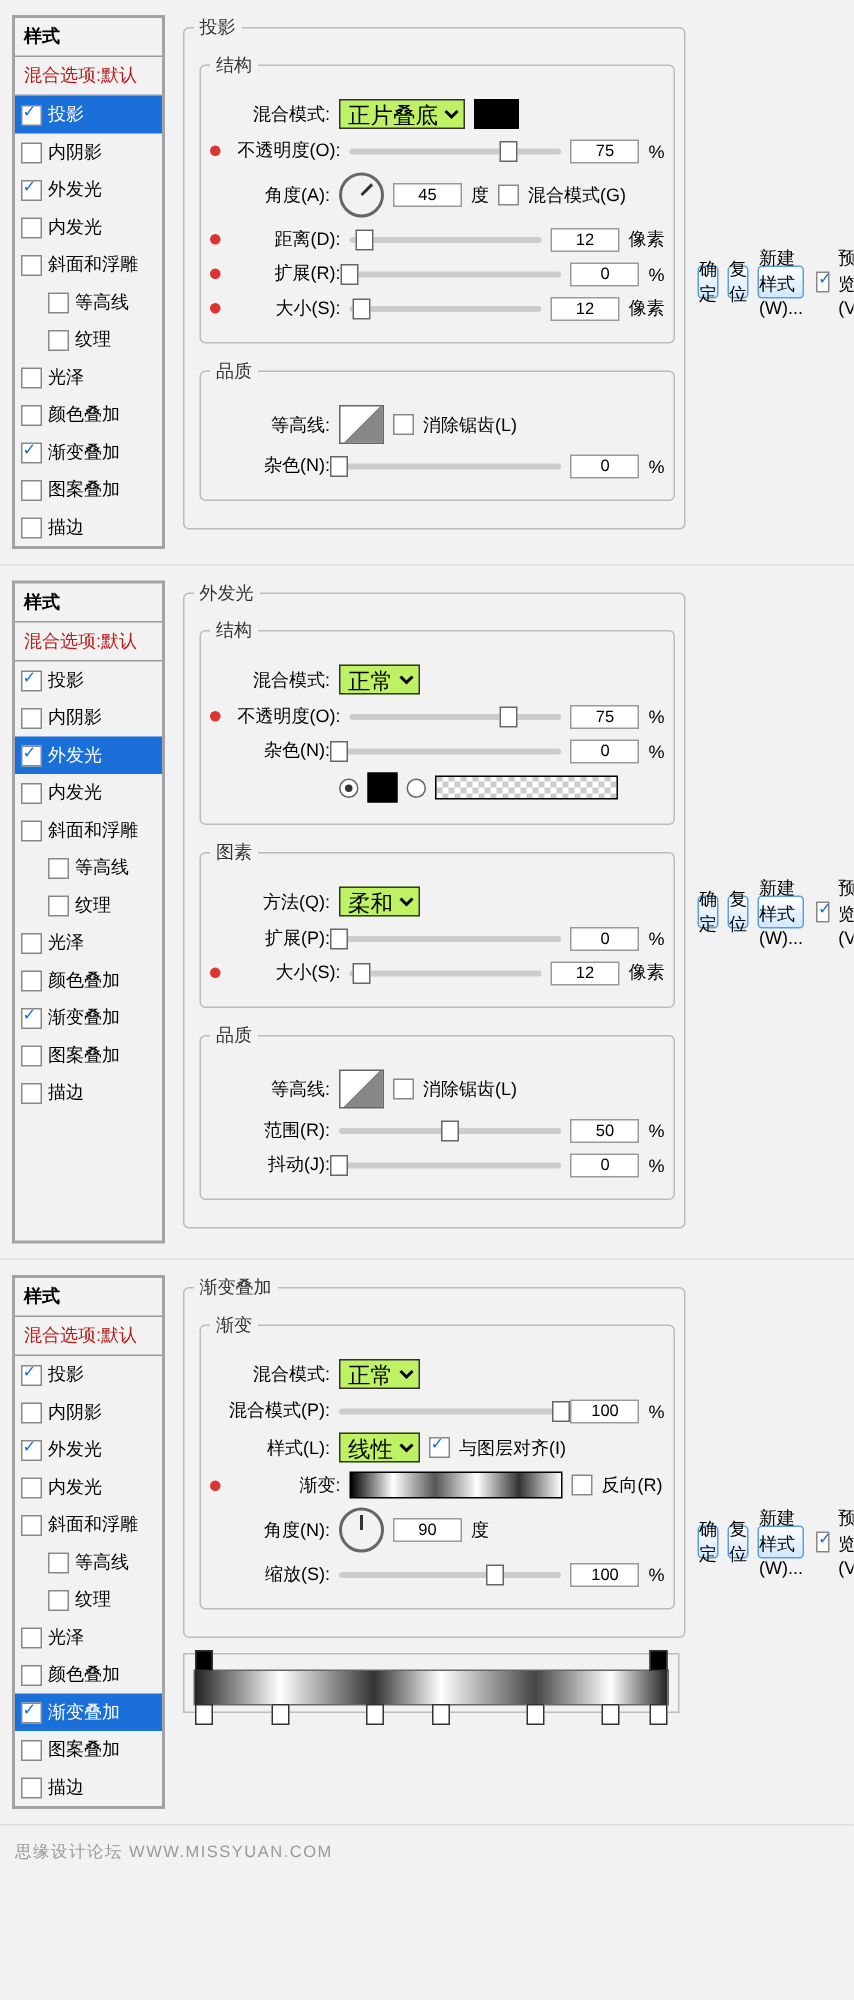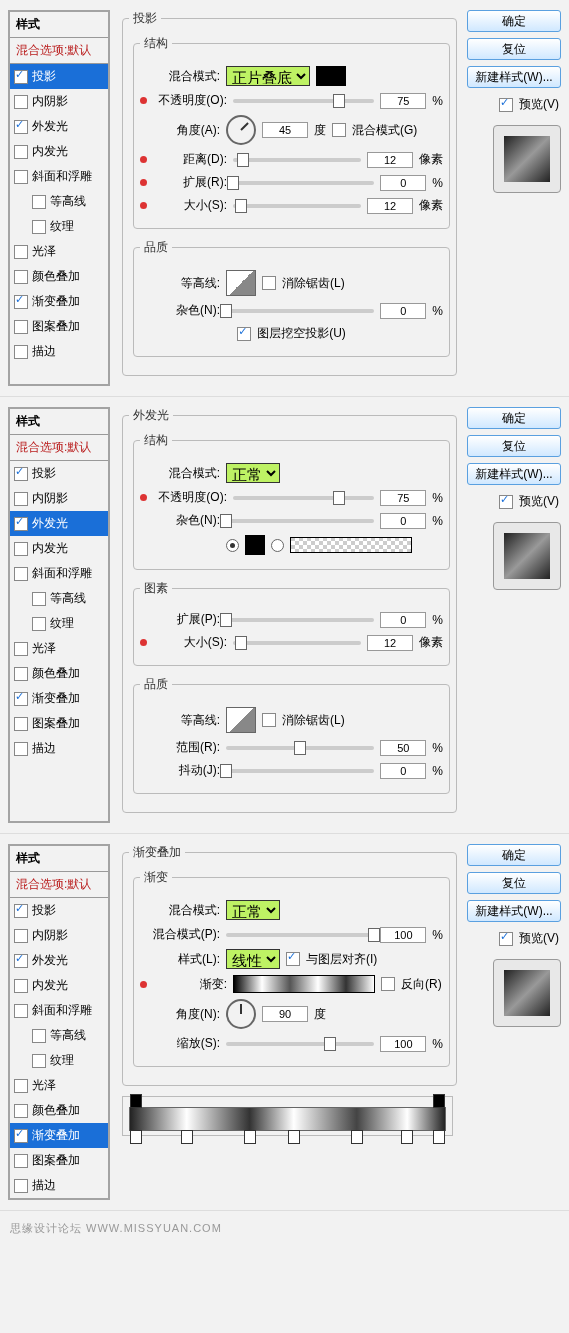--- a/index.html
+++ b/index.html
@@ -19,21 +19,21 @@
 .lbl{width:80px;text-align:right}
 .red-dot{width:7px;height:7px;border-radius:50%;background:#d33;display:inline-block;margin-right:2px}
 .slider{flex:1;height:4px;background:#ccc;position:relative;border-radius:2px;min-width:80px}
 .slider .thumb{width:10px;height:12px;background:#fff;border:1px solid #666;position:absolute;top:-5px;transform:translateX(-50%)}
 input.num{width:42px;border:1px solid #999;padding:1px;text-align:center;font-size:11px}
 select.sel{border:1px solid #333;background:#bef264;font-size:15px;padding:1px;height:20px}
 .color-sw{width:28px;height:18px;border:1px solid #000;background:#000}
 .angle-ctrl{width:26px;height:26px;border:2px solid #666;border-radius:50%;position:relative;display:inline-block}
 .angle-ctrl .needle{width:10px;height:2px;background:#333;position:absolute;top:12px;left:13px;transform-origin:left;transform:rotate(-45deg)}
 .contour{width:28px;height:24px;border:1px solid #666;background:linear-gradient(135deg,#fff 50%,#888 50%)}
-.right{width:96px;display:flex;flex-direction:column;gap:6px;align-items:flex-end}
+.right{width:96px;display:flex;gap:6px;align-items:center}
 .btn{width:92px;height:20px;border:1px solid #5aa0e0;background:linear-gradient(#fff,#d0e8ff);border-radius:3px;font-size:12px;display:flex;align-items:center;justify-content:center;cursor:pointer}
 .preview-box{width:66px;height:66px;border:1px solid #999;border-radius:4px;margin-top:4px;background:#e8e8e8;display:flex;align-items:center;justify-content:center}
 .preview-inner{width:46px;height:46px;background:linear-gradient(135deg,#222,#999,#222)}
 .grad-sw{width:140px;height:16px;border:1px solid #000;background:linear-gradient(90deg,#000,#fff 20%,#555 40%,#fff 60%,#333 80%,#fff)}
 .grad-sw-mini{width:120px;height:14px;border:1px solid #000;background:repeating-conic-gradient(#ccc 0 25%,#fff 0 50%) 0/8px 8px}
 .radio{width:11px;height:11px;border:1px solid #666;border-radius:50%;display:inline-block;background:#fff;position:relative}
 .radio.checked:after{content:"";width:5px;height:5px;background:#333;border-radius:50%;position:absolute;top:3px;left:3px}
 .grad-editor{margin:4px;border:1px solid #bbb;padding:10px 6px 4px}
 .grad-bar{height:22px;background:linear-gradient(90deg,#222,#fff 18%,#333 38%,#fff 52%,#444 72%,#fff 88%,#222);border:1px solid #666;position:relative}
 .grad-stop{width:10px;height:12px;background:#fff;border:1px solid #333;position:absolute;bottom:-14px;transform:translateX(-50%)}
@@ -163,24 +163,20 @@
             <span>消除锯齿(L)</span>
           </div>
     <div class="row">
             <span class="lbl">杂色(N):</span>
             <div class="slider">
               <div class="thumb" style="left:0%"></div>
             </div>
             <input class="num" value="0" style="">
             <span>%</span>
           </div>
-    <div class="row" style="justify-content:center">
-            <span class="cb checked"></span>
-            <span>图层挖空投影(U)</span>
-          </div>
    </fieldset>
   </fieldset>
  </div>
 
  <div class="right">
   <div class="btn">确定</div>
   <div class="btn">复位</div>
   <div class="btn">新建样式(W)...</div>
   <div class="row" style="margin:2px">
         <span class="cb checked"></span>
@@ -275,20 +271,24 @@
     <div class="row">
             <span class="lbl"></span>
             <span class="radio checked"></span>
             <span class="color-sw" style="width:18px"></span>
             <span class="radio"></span>
             <span class="grad-sw-mini"></span>
           </div>
    </fieldset>
    <fieldset>
           <legend>图素</legend>
+    <div class="row">
+            <span class="lbl">方法(Q):</span>
+            <select class="sel"><option>柔和</option></select>
+          </div>
     <div class="row">
             <span class="lbl">扩展(P):</span>
             <div class="slider">
               <div class="thumb" style="left:0%"></div>
             </div>
             <input class="num" value="0" style="">
             <span>%</span>
           </div>
     <div class="row">
             <span class="red-dot"></span>

